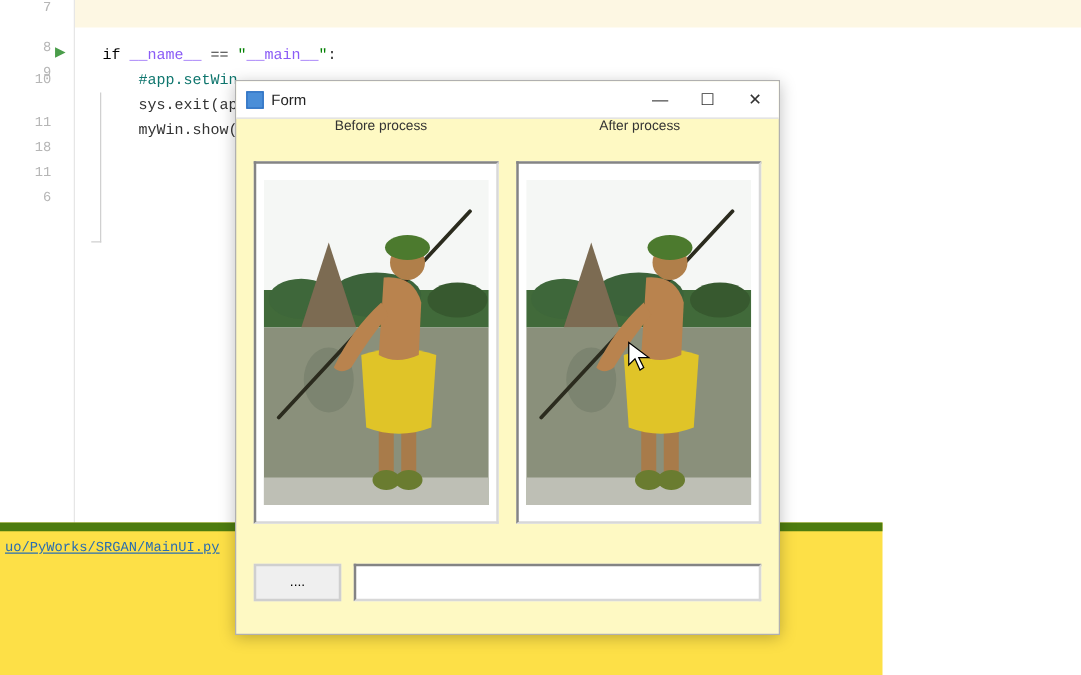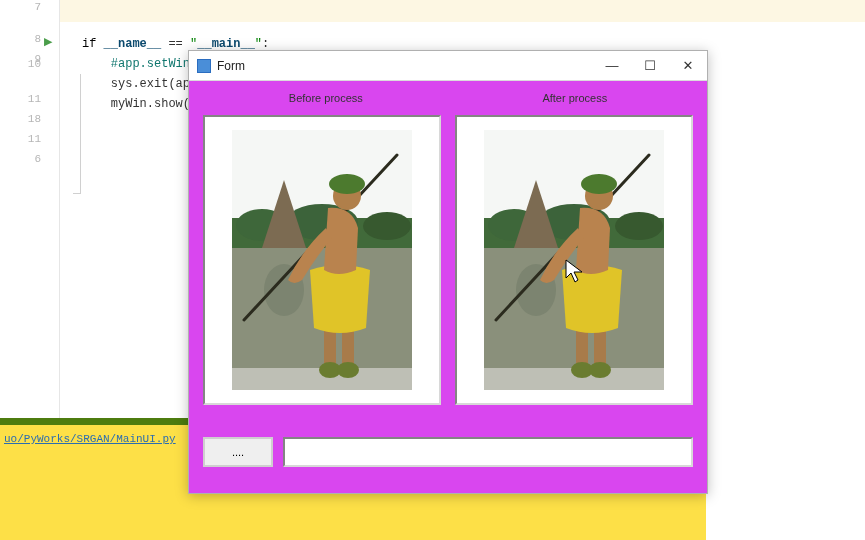--- a/index.html
+++ b/index.html
@@ -52,21 +52,21 @@
   .codearea {
     position: absolute;
     left: 82px; top: 0;
     font-family: Consolas, "Courier New", monospace;
     font-size: 12px;
     color: #333;
     line-height: 20px;
   }
   .codeline { height: 20px; white-space: pre; }
   .kw { color: #000000; }
-  .dund { color: #0c4a6e; font-weight: bold; }
+  .dund { color: #8b5cf6; }
   .str { color: #008000; }
   .comm { color: #0f766e; }
 
   
   .console {
     position: absolute;
     left: 0; top: 418px;
     width: 706px; height: 122px;
     border-top: 7px solid #4d7c0f;
     background: #fde047;
@@ -74,23 +74,23 @@
     font-size: 11px;
     color: #444;
     padding: 6px 4px;
     line-height: 16px;
   }
   .console .link { color: #2a6db0; text-decoration: underline; }
 
   
   .dialog {
     position: absolute;
-    left: 188px; top: 50px;
-    width: 520px; height: 444px;
-    background: #d946ef;
+    left: 188px; top: 64px;
+    width: 436px; height: 444px;
+    background: #fef9c3;
     border: 1px solid #b0b0b0;
     box-shadow: 0 2px 12px rgba(0,0,0,.25);
   }
   .titlebar {
     height: 30px;
     background: #ffffff;
     display: flex;
     align-items: center;
     padding-left: 8px;
     border-bottom: 1px solid #dcdcdc;
@@ -105,21 +105,20 @@
   .titlebar .winbtn {
     width: 38px; height: 28px;
     display: flex; align-items: center; justify-content: center;
     font-size: 13px; color: #333;
   }
 
   
   .headers {
     display: flex;
     height: 34px;
-    align-items: center;
     justify-content: space-around;
     font-size: 11px;
     color: #333;
     padding: 0 10px;
   }
   
   .panels {
     display: flex;
     gap: 14px;
     padding: 0 14px;

